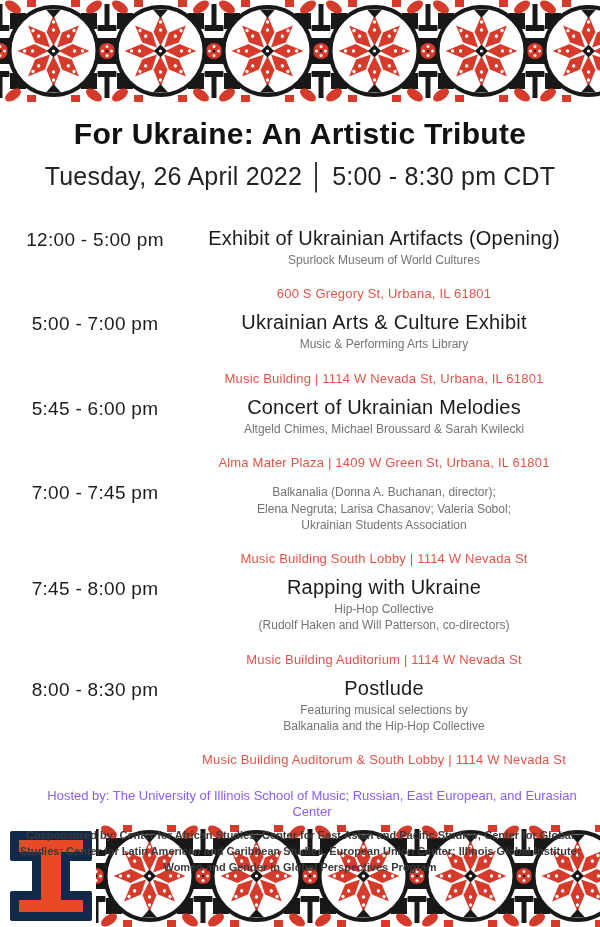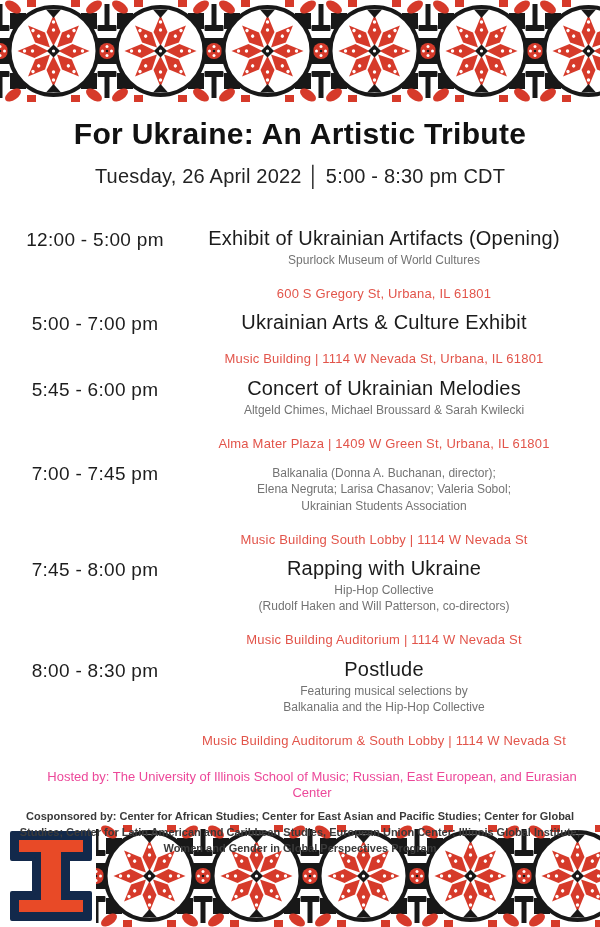--- a/index.html
+++ b/index.html
@@ -10,21 +10,21 @@
   .decor { position:absolute; top:0; left:0; z-index:0; }
   .content { position:relative; z-index:1; width:600px; }
 
   .title {
     margin:116px 0 0 0; text-align:center;
     font-size:30px; font-weight:bold; color:#111; letter-spacing:0.3px;
     line-height:36px;
   }
   .subtitle {
     margin-top:12px; text-align:center;
-    font-size:20px; color:#232323; letter-spacing:0.2px; line-height:24px;
+    font-size:25px; color:#232323; letter-spacing:0.2px; line-height:24px;
   }
 
   .schedule { margin-top:40px; }
   .row { display:flex; align-items:flex-start; padding:0 6px 0 16px; margin-bottom:10px;justify-content:center; }
   .time {
     flex:0 0 158px; text-align:center; font-size:19px; color:#1d1d1d;
     letter-spacing:0.3px; line-height:21px; padding-top:1px;
   }
   .event { flex:1; text-align:center; }
   .event-title {
@@ -34,21 +34,21 @@
   .event-details {
     font-size:12px; color:#737373; line-height:1.35; margin-top:3px;
     white-space:pre-line;
   }
   .event-location {
     font-size:13px; color:#e2544a; line-height:1.25; margin-top:18px;
     letter-spacing:0.2px;
   }
 
   .hosted {
-    margin-top:20px; text-align:center; font-size:13px; color:#ec4899;
+    margin-top:20px; text-align:center; font-size:13px; color:#8b5cf6;
     line-height:16px; padding:0 10px;margin-left:24px;
   }
   .cosponsored {
     margin:8px auto 0 auto; text-align:center; font-size:11px; color:#3a3a3a;
     line-height:1.45; max-width:572px;font-weight:bold;
   }
 </style>
 </head>
 <body>
 
@@ -139,20 +139,21 @@
         <div class="event-title">Exhibit of Ukrainian Artifacts (Opening)</div>
         <div class="event-details">Spurlock Museum of World Cultures</div>
         <div class="event-location">600 S Gregory St, Urbana, IL 61801</div>
       </div>
     </div>
 
     <div class="row">
       <div class="time">5:00 - 7:00 pm</div>
       <div class="event">
         <div class="event-title">Ukrainian Arts &amp; Culture Exhibit</div>
+        <div class="event-details">Music &amp; Performing Arts Library</div>
         <div class="event-location">Music Building | 1114 W Nevada St, Urbana, IL 61801</div>
       </div>
     </div>
 
     <div class="row">
       <div class="time">5:45 - 6:00 pm</div>
       <div class="event">
         <div class="event-title">Concert of Ukrainian Melodies</div>
         <div class="event-details">Altgeld Chimes, Michael Broussard &amp; Sarah Kwilecki</div>
         <div class="event-location">Alma Mater Plaza | 1409 W Green St, Urbana, IL 61801</div>

